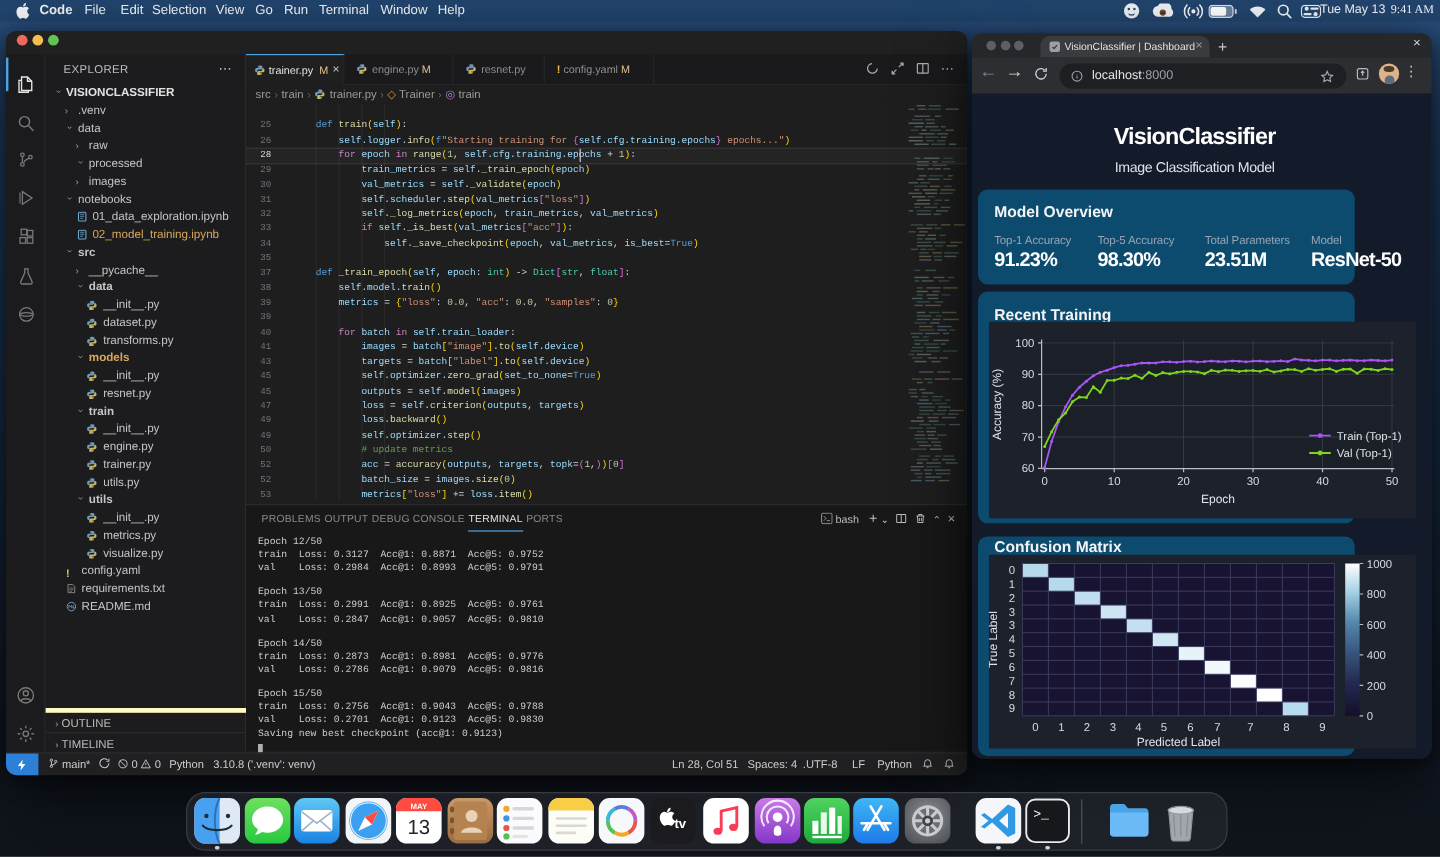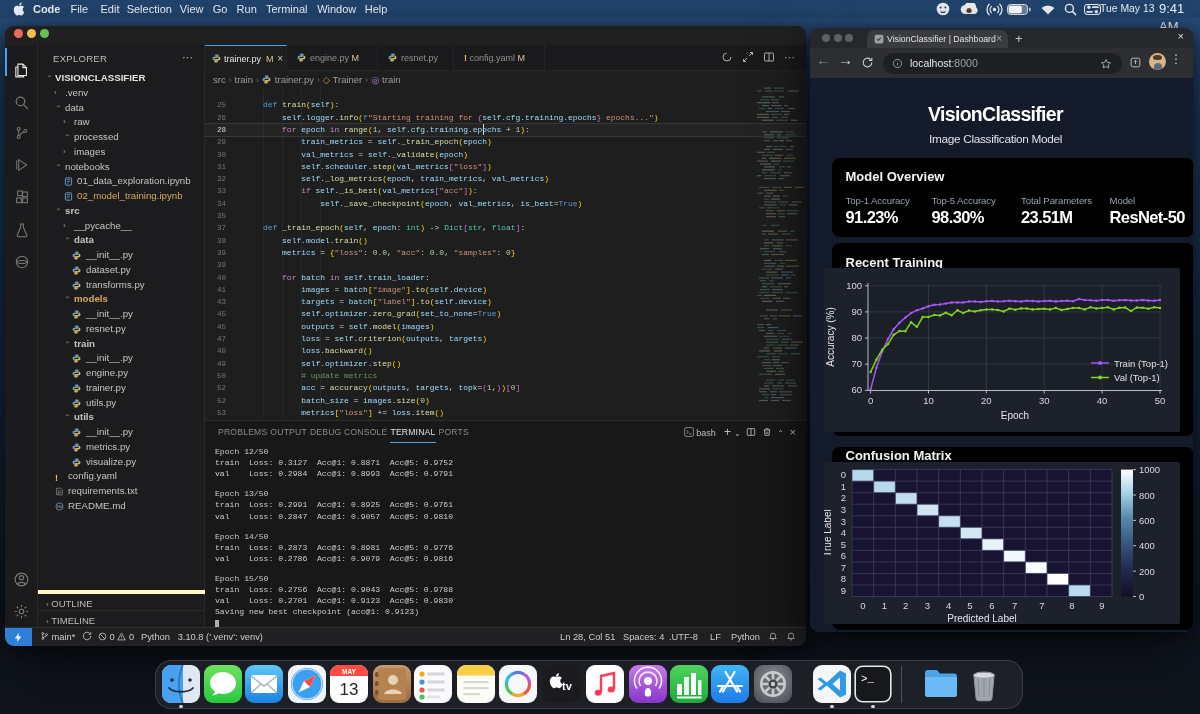--- a/index.html
+++ b/index.html
@@ -46,21 +46,21 @@
 
 #status{position:absolute;left:0;bottom:0;width:801px;height:19px;background:#202022;border-top:1px solid #2e2e2e;font-size:9.3px;color:#cccccc;}
 #status .it{position:absolute;top:0;line-height:19px;white-space:nowrap;}
 
 #bw{position:absolute;left:810px;top:28px;width:383px;height:604px;background:#26272a;border-radius:9px;box-shadow:0 22px 60px rgba(0,0,0,0.65),0 4px 18px rgba(0,0,0,0.5);overflow:hidden;}
 #bw .tabstrip{position:absolute;top:0;left:0;width:100%;height:20px;background:#26272a;}
 #bw .btab{position:absolute;left:57px;top:2px;width:141px;height:18px;background:#3a3b3f;border-radius:8px 8px 0 0;color:#dfe1e5;font-size:8.7px;line-height:18px;white-space:nowrap;}
 #bw .toolbar{position:absolute;top:20px;left:0;width:100%;height:30px;background:#2d2e31;}
 #bw .pill{position:absolute;left:73px;top:5px;width:239px;height:21px;background:#1e1f22;border-radius:10.5px;color:#e4e6ea;font-size:10.5px;line-height:21px;}
 #bw .content{position:absolute;top:50px;left:0;width:383px;height:554px;background:#131a29;}
-.card{position:absolute;left:22px;width:362px;background:#000000;border-radius:8px;}
+.card{position:absolute;left:5px;width:314px;background:#0c4a6e;border-radius:8px;}
 .card h3{color:#f2f4f7;font-size:13px;font-weight:bold;position:absolute;left:13.5px;}
 .slabel{position:absolute;color:#98a3b3;font-size:9.6px;letter-spacing:-0.1px;white-space:nowrap;}
 .sval{position:absolute;color:#ffffff;font-size:16.5px;font-weight:bold;letter-spacing:-0.6px;white-space:nowrap;}
 
 #dock{position:absolute;left:155px;top:660px;width:868px;height:49px;background:rgba(38,41,48,0.63);border:1px solid rgba(255,255,255,0.13);border-radius:16px;}
 .dicon{position:absolute;top:664px;width:40px;height:40px;}
 .ddot{position:absolute;top:704.5px;width:3.4px;height:3.4px;border-radius:50%;background:#cfd3d8;}
 </style></head><body>
 <div id="menubar">
     <span class="abs" style="left:13px;top:2px;"><svg width="12" height="14" viewBox="0 0 12 14">
@@ -104,21 +104,21 @@
         <path d="M8.4 8.4 11.6 11.6" stroke="#f0f2f6" stroke-width="1.5" stroke-linecap="round"></path>
       </svg></span>
     <span class="abs" style="left:1084px;top:3.5px;"><svg width="17" height="11" viewBox="0 0 17 11">
         <rect x="0.5" y="0.5" width="16" height="10" rx="3.2" fill="none" stroke="#eceff4" stroke-width="1.1"></rect>
         <circle cx="4.9" cy="3.2" r="1.7" fill="#eceff4"></circle>
         <rect x="8" y="2.3" width="6.8" height="1.8" rx="0.9" fill="#eceff4"></rect>
         <rect x="2.2" y="6.9" width="6.8" height="1.8" rx="0.9" fill="#eceff4"></rect>
         <circle cx="12.3" cy="7.8" r="1.7" fill="#eceff4"></circle>
       </svg></span>
     <span class="abs" style="left:1100px;top:0;line-height:18px;font-size:10.4px;">Tue May 13</span>
-    <span class="abs" style="left:1159px;top:0;line-height:18px;font-size:13px;">9:41 AM</span>
+    <span class="abs" style="left:1159px;top:0;line-height:18px;font-size:10px;font-family:Liberation Serif, serif;">9:41 AM</span>
   </div>
 <div id="vsc">
  <div class="titlebar"></div>
  <div class="tl" style="left:8.5px;top:3px;background:#ee6a5e;"></div>
  <div class="tl" style="left:21.5px;top:3px;background:#f5bd4f;"></div>
  <div class="tl" style="left:34.5px;top:3px;background:#61c354;"></div>
  <div id="vsc-activity">
 <div style="position:absolute;left:0;top:3px;width:2px;height:28px;background:#4da3e0;"></div>
       <div class="acticon" style="top:17px;color:#e7e7e7;"><svg width="17" height="17" viewBox="0 0 24 24" fill="none" stroke="currentColor" stroke-width="1.6">
           <path d="M14 3H7v16h12V8z"></path>

